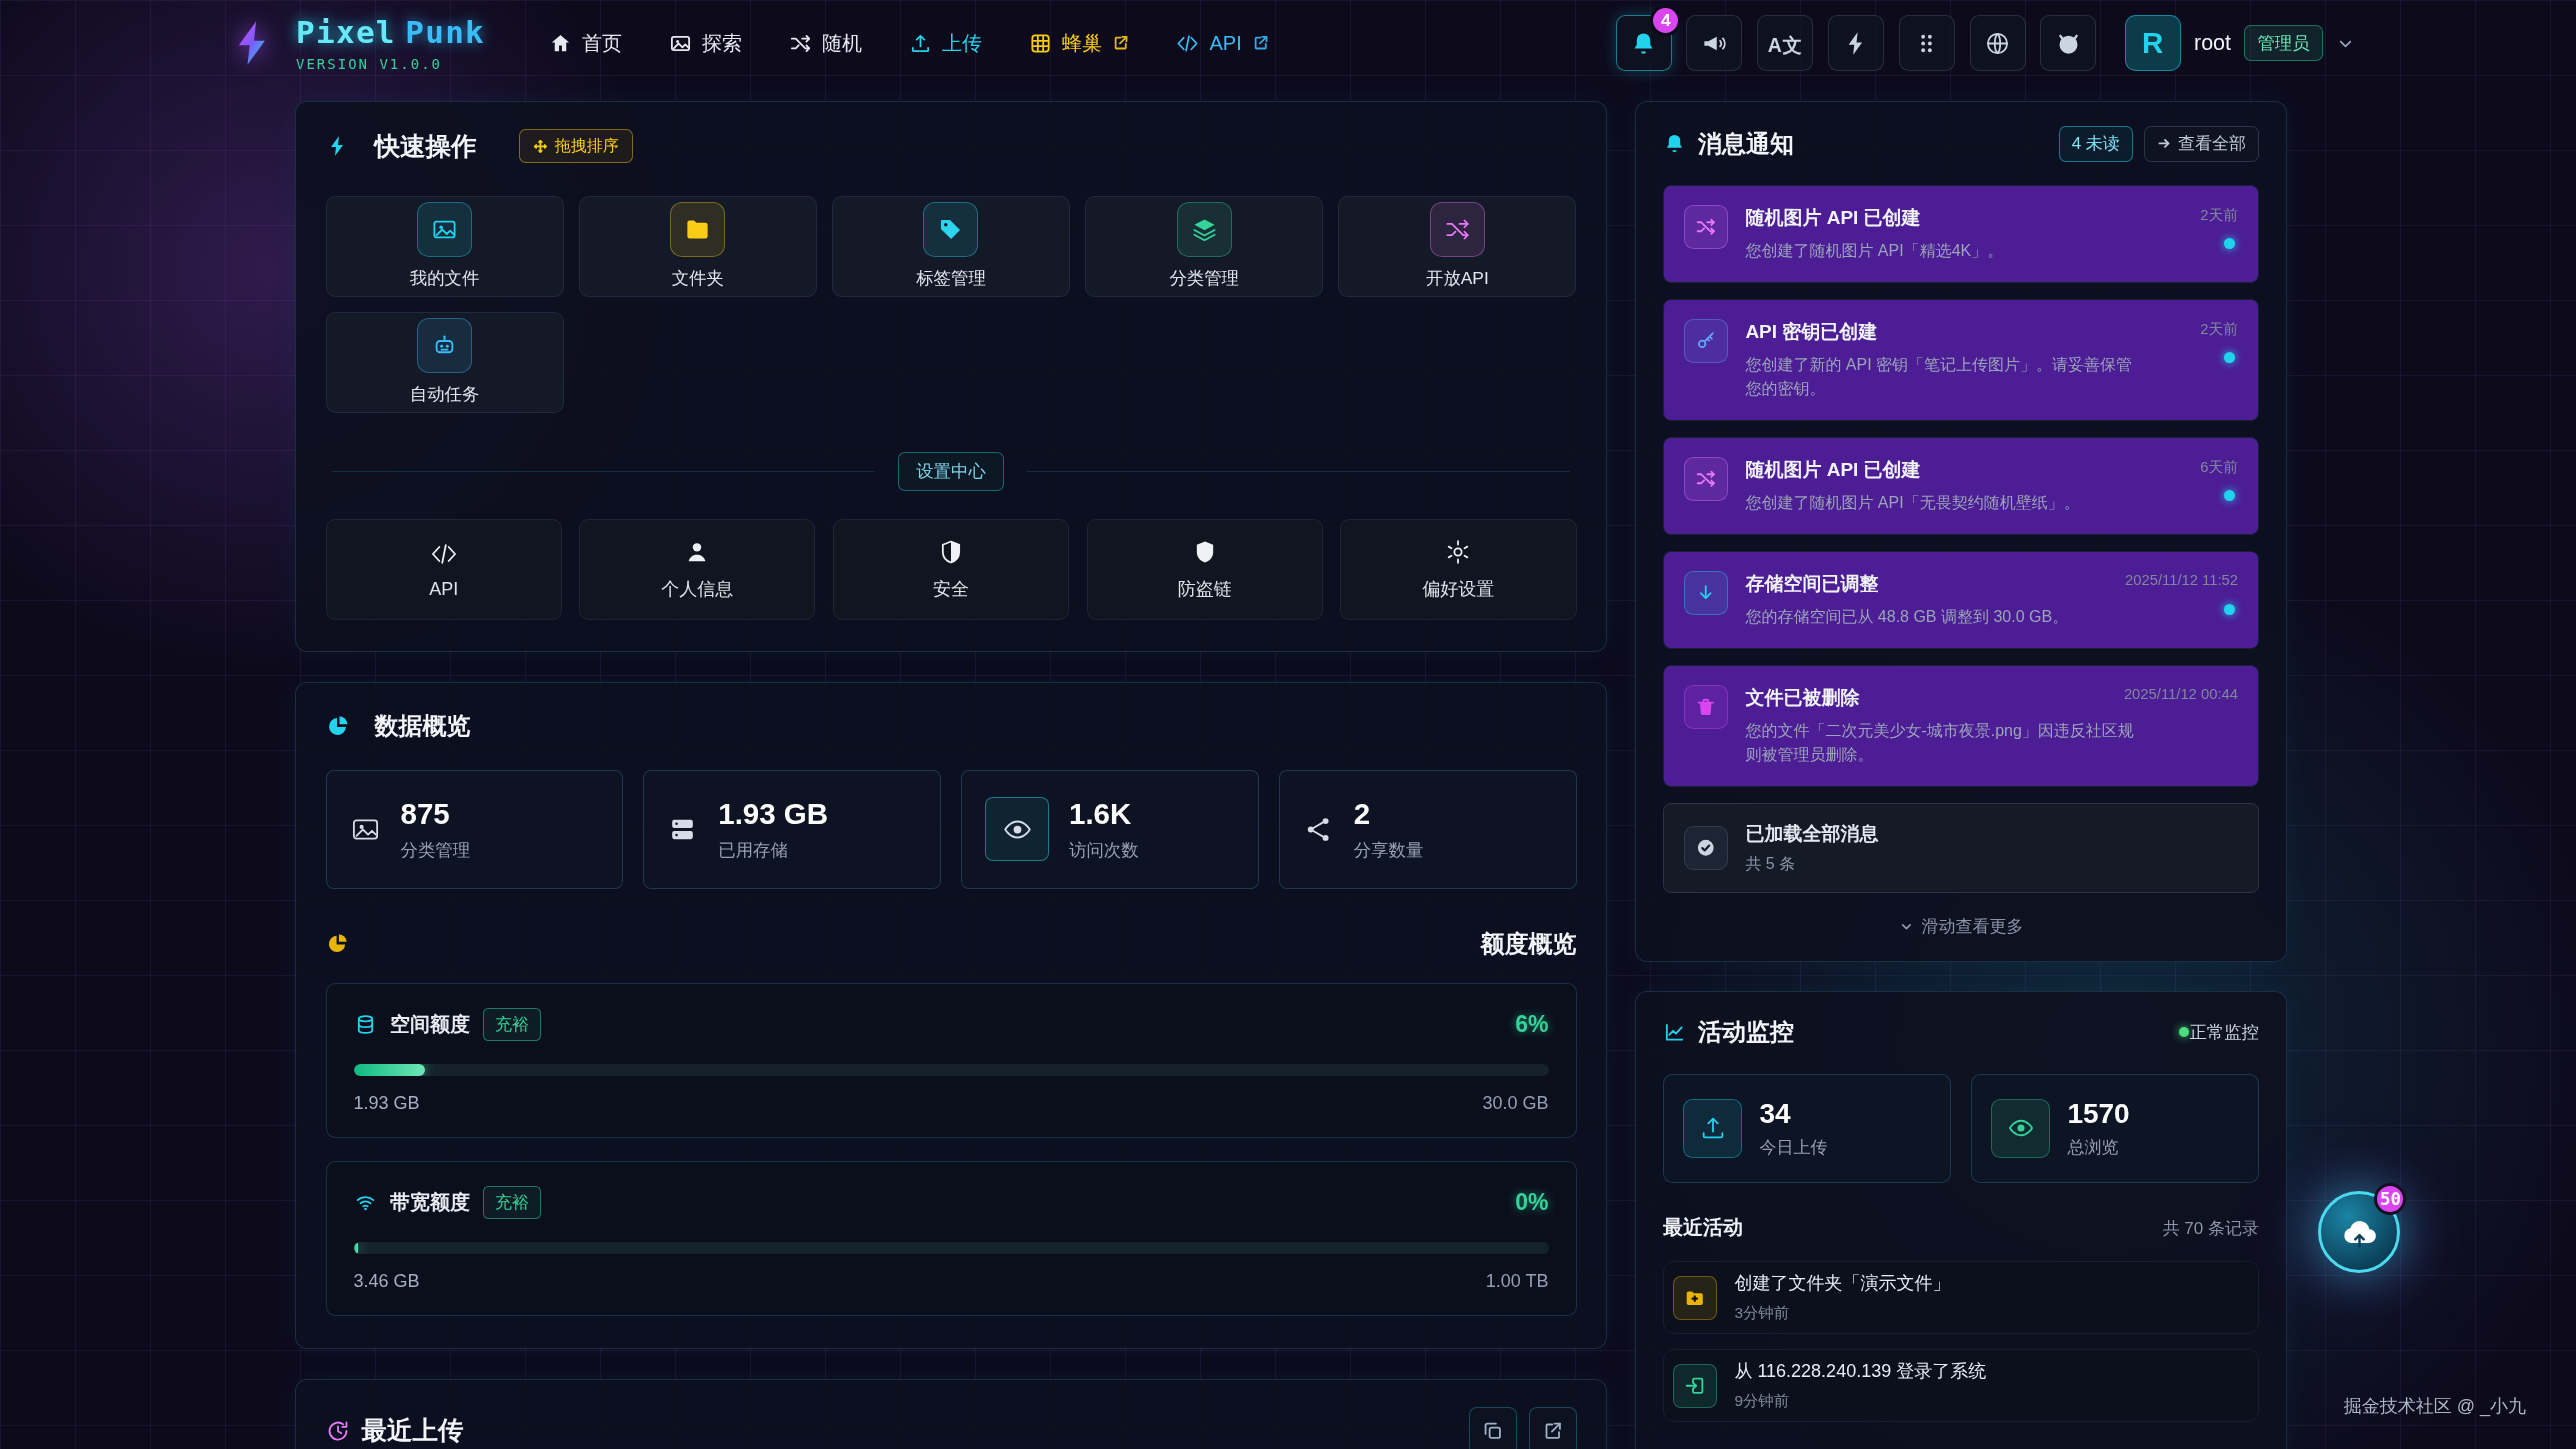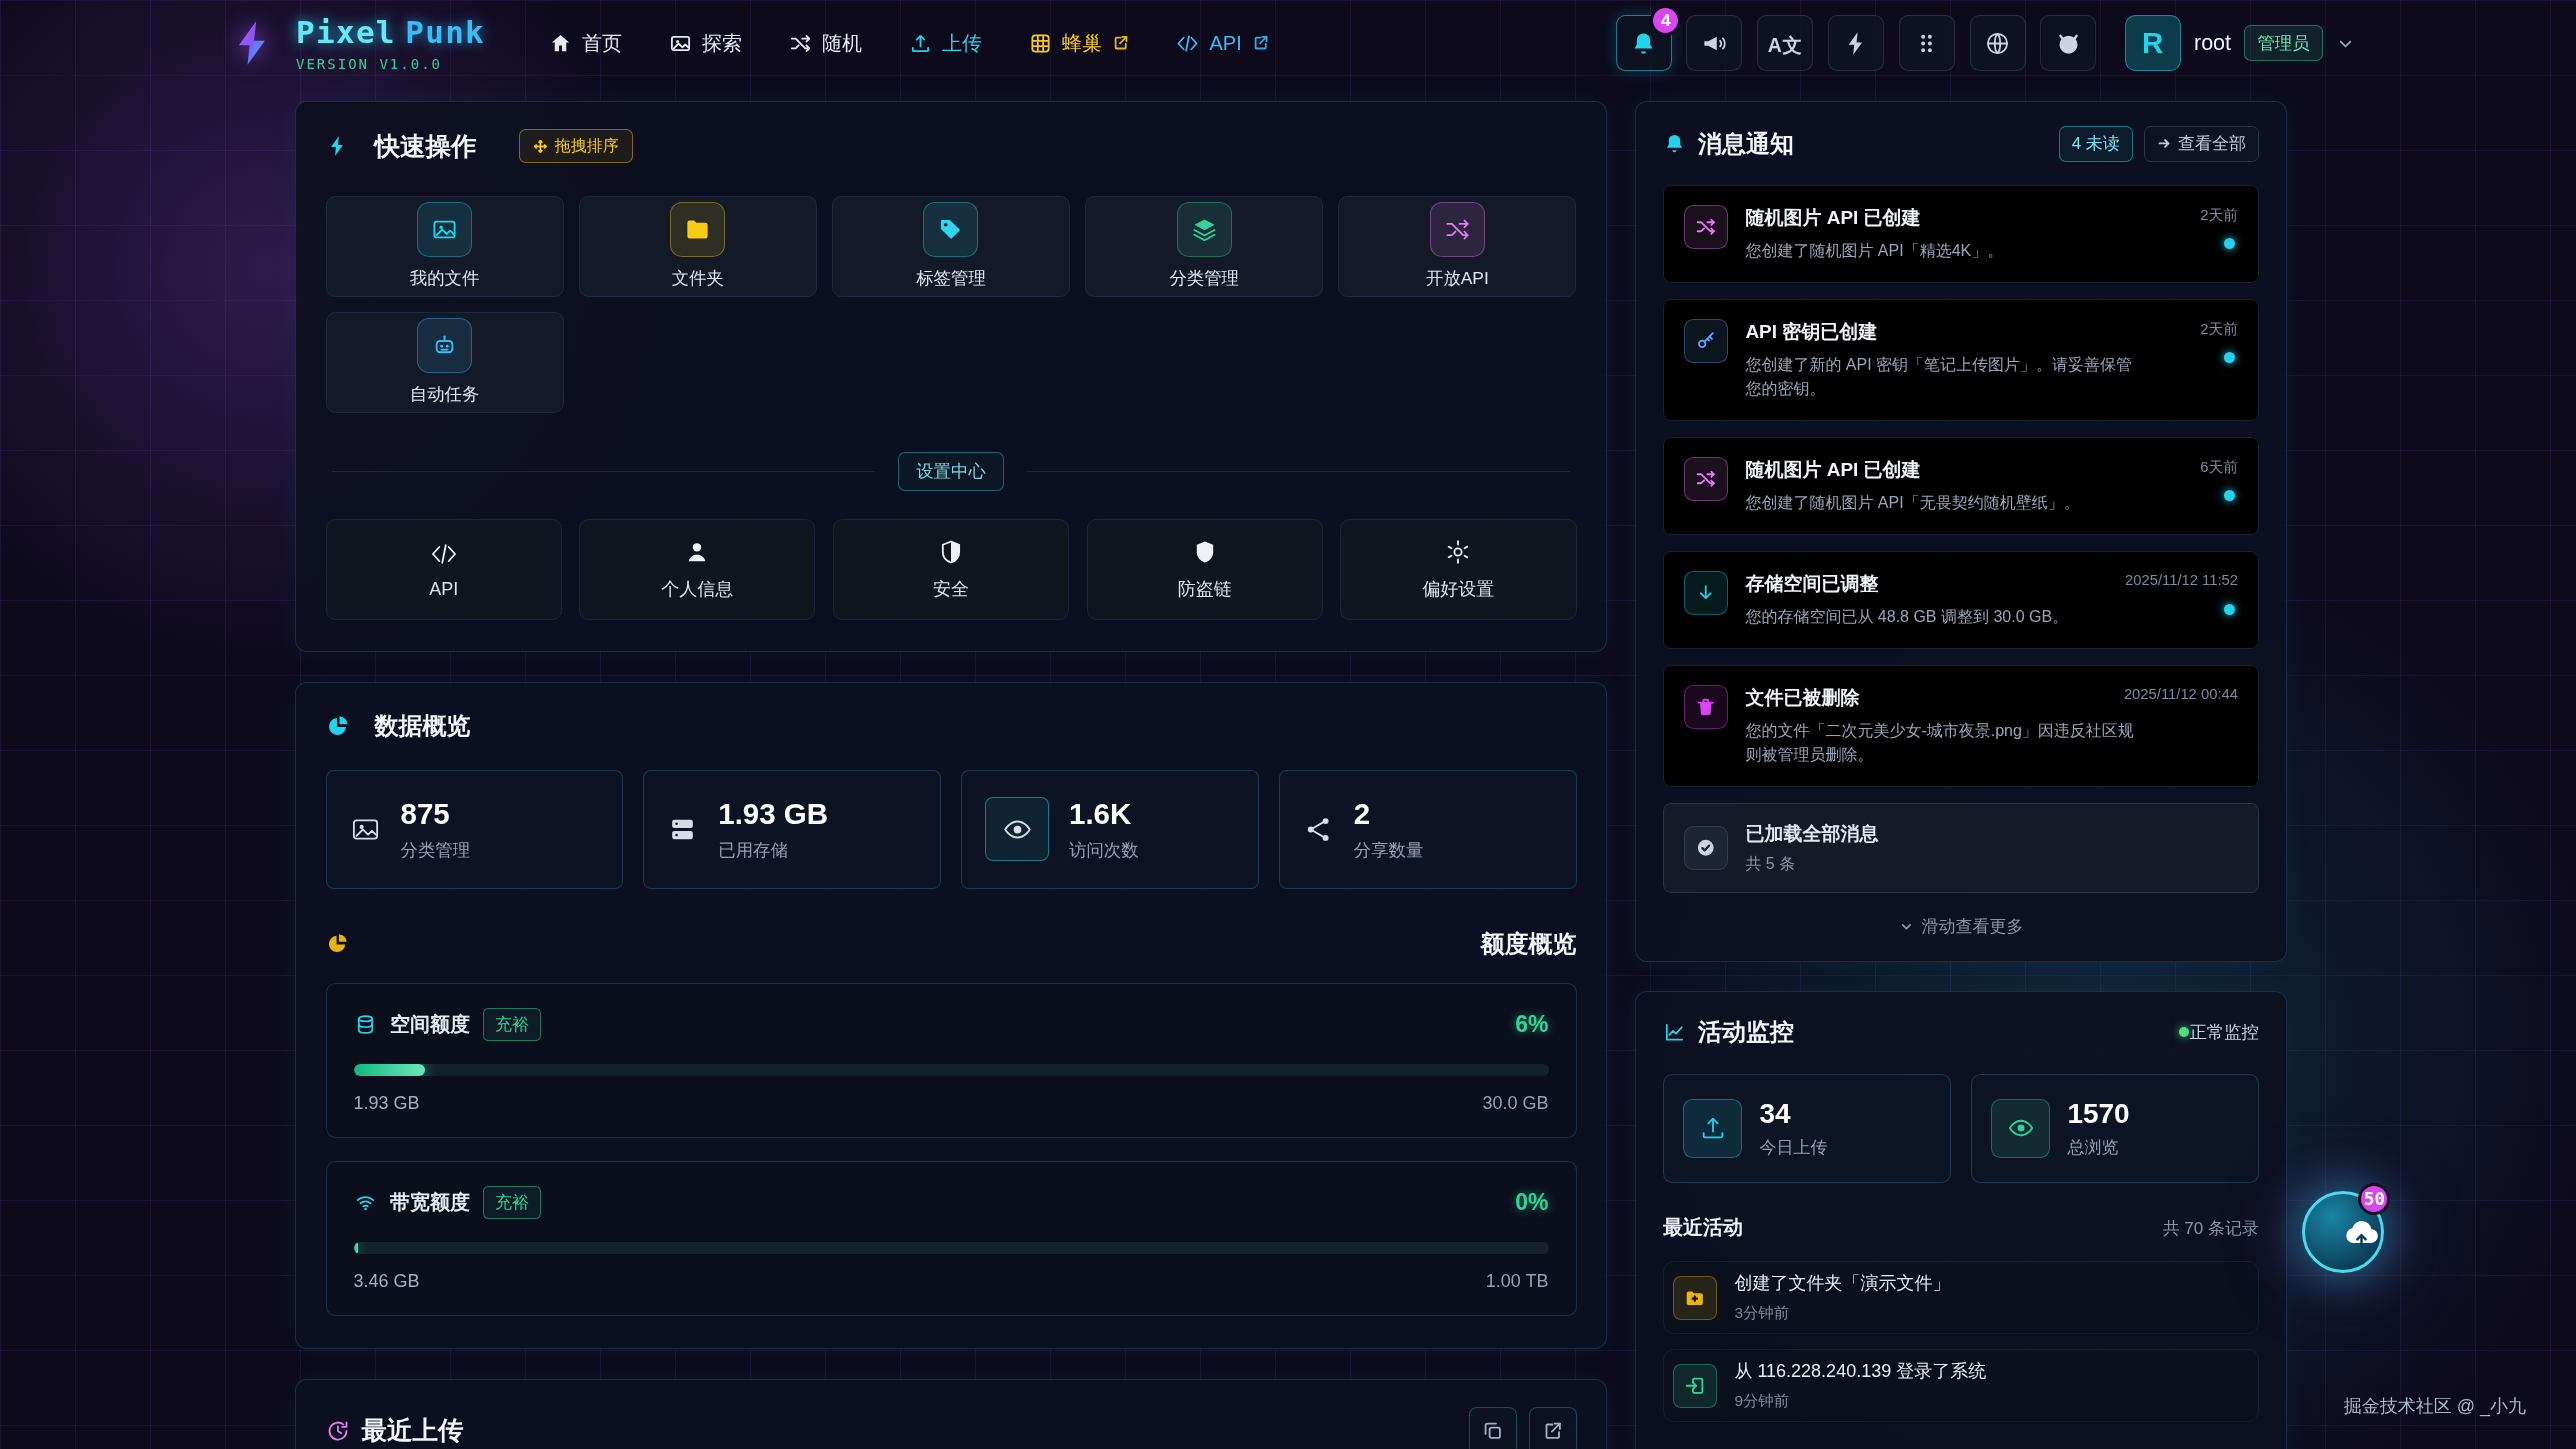--- a/index.html
+++ b/index.html
@@ -116,21 +116,21 @@
   
   .notif-panel { padding:24px 27px 23px; }
   .notif-head { display:flex; align-items:center; gap:12px; }
   .notif-head .ptitle { font-size:24px; }
   .nh-right { margin-left:auto; display:flex; gap:10.7px; align-items:center; }
   .unread-badge { font-size:17px; color:#7fe3f5; border:1.3px solid rgba(34,211,238,.5); background:rgba(34,211,238,.07);
     padding:5.4px 12px; border-radius:6.7px; cursor:pointer; }
   .viewall-btn { display:flex; align-items:center; gap:6.7px; font-size:17px; color:#c3cad8; border:1.3px solid #2a3548;
     background:rgba(16,22,36,.6); padding:5.4px 12px; border-radius:6.7px; cursor:pointer; }
   .notif-list { margin-top:23px; display:grid; gap:16px; }
-  .notif-item { position:relative; background:#000000; border:0.7px solid #17212f; border-radius:8px; padding:19px 20px 19px 20px;
+  .notif-item { position:relative; background:#4c1d95; border:0.7px solid #17212f; border-radius:8px; padding:19px 20px 19px 20px;
     display:flex; gap:17.4px; cursor:pointer; }
   .notif-item .chip { width:44px; height:44px; font-size:21.5px; border-radius:9.4px; flex:none; }
   .n-body { flex:1; min-width:0; padding-right:101px; }
   .n-title { font-size:19px; font-weight:bold; color:#f0f3f8; }
   .n-desc { font-size:16px; color:#9aa5b8; margin-top:8px; line-height:1.5; }
   .n-time { position:absolute; top:20px; right:20px; font-size:14.8px; color:#7e899c; }
   .n-dot { position:absolute; top:52px; right:23px; width:11.4px; height:11.4px; border-radius:50%; background:#22d3ee;
     box-shadow:0 0 8px rgba(34,211,238,.9); }
   .loaded-item { background:#151b26; border:0.7px solid #2a3445; border-radius:8px; padding:17.4px 20px; display:flex; gap:17.4px; align-items:center; }
   .loaded-item .chip { width:44px; height:44px; font-size:21.5px; border-radius:9.4px; color:#cbd5e1; background:#1d2433; border-color:#323d52; flex:none; }
@@ -153,24 +153,24 @@
   .ra-row { display:flex; align-items:baseline; margin-top:31px; }
   .ra-title { font-size:20px; font-weight:bold; color:#eef1f7; }
   .ra-count { margin-left:auto; font-size:17px; color:#8b95a8; }
   .act-list { margin-top:20px; display:grid; gap:14.8px; }
   .act-item { background:#0b101c; border:0.7px solid #161f30; border-radius:11px; padding:9px; display:flex; gap:17.4px; align-items:center; cursor:pointer; }
   .act-item .chip { width:44px; height:44px; font-size:21.5px; border-radius:8px; flex:none; }
   .a-title { font-size:18px; color:#e8ecf4; }
   .a-time { font-size:15.4px; color:#7e899c; margin-top:8px; }
 
   
-  .fab { position:fixed; right:192px; bottom:176px; width:82px; height:82px; border-radius:50%;
+  .fab { position:fixed; right:176px; bottom:176px; width:82px; height:82px; border-radius:50%;
     border:3.4px solid #4cd9f0; background:radial-gradient(circle at 35% 30%, #1b84a4, #0b3e57 75%);
     box-shadow:0 0 47px rgba(34,211,238,.5), 0 0 81px rgba(168,85,247,.35);
-    display:flex; align-items:center; justify-content:flex-end; color:#fff; font-size:39px; cursor:pointer; z-index:50; }
+    display:flex; align-items:center; justify-content:center; color:#fff; font-size:39px; cursor:pointer; z-index:50; }
   .fab-badge { position:absolute; top:-10.7px; right:-9.4px; min-width:32px; height:32px; border-radius:50%;
     background:#d946ef; border:3.4px solid #14101f; color:#fff; font-size:17.4px; font-weight:bold;
     font-family:"DejaVu Sans Mono",monospace; display:flex; align-items:center; justify-content:center; }
   .watermark { position:fixed; right:50px; bottom:31px; font-size:18px; color:#aeb7c6; z-index:60; }
 </style>
 </head>
 <body>
 
 <div class="bg-grid"></div>
 <div class="bg-glow-tl"></div>

